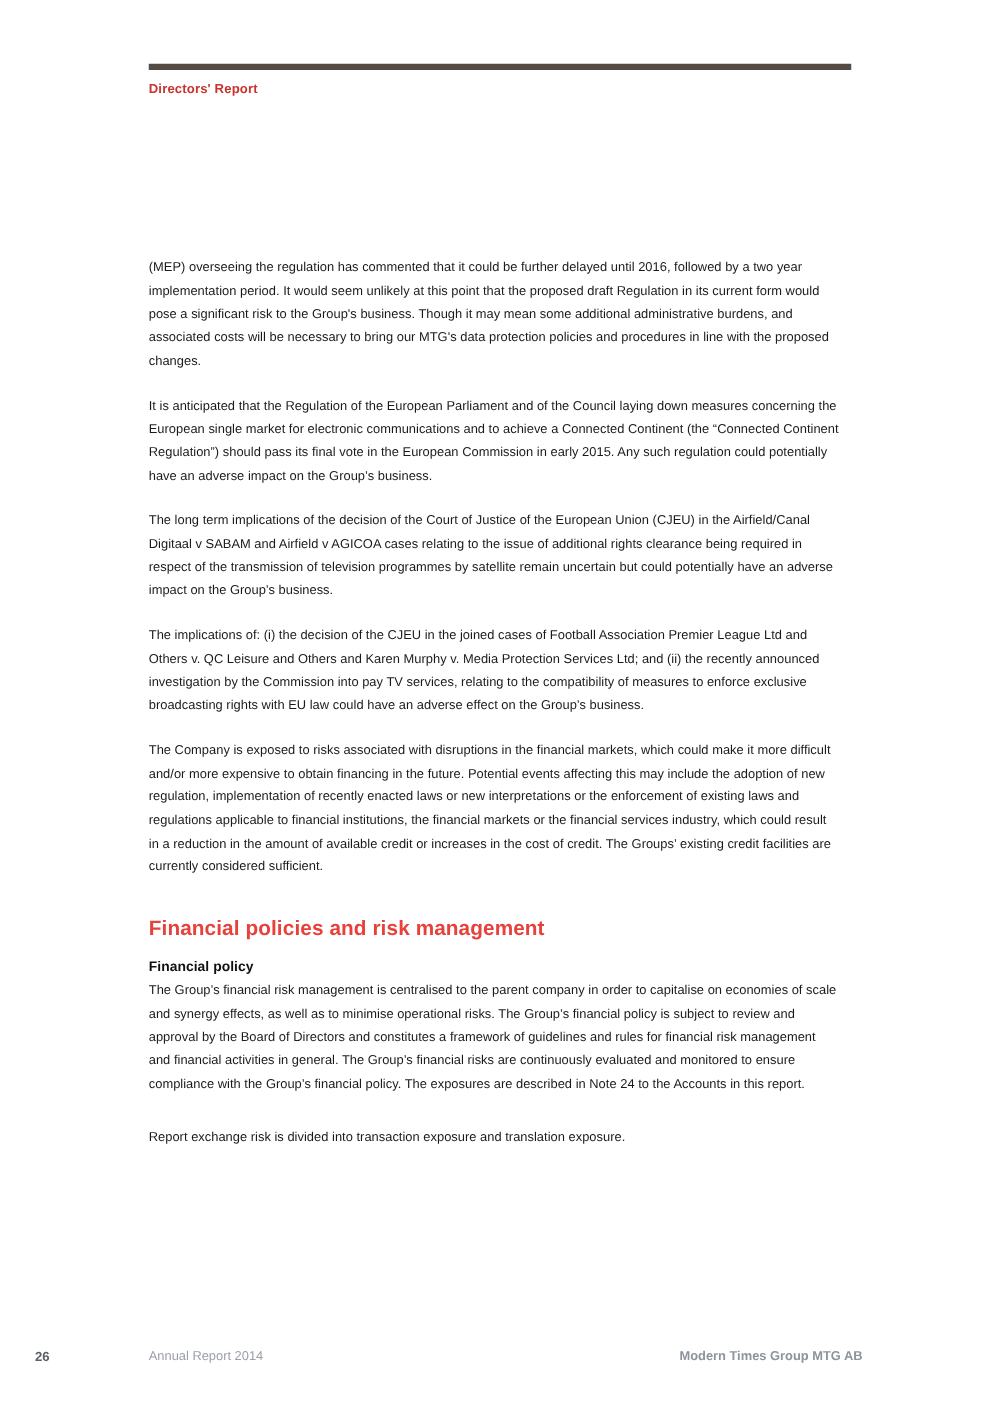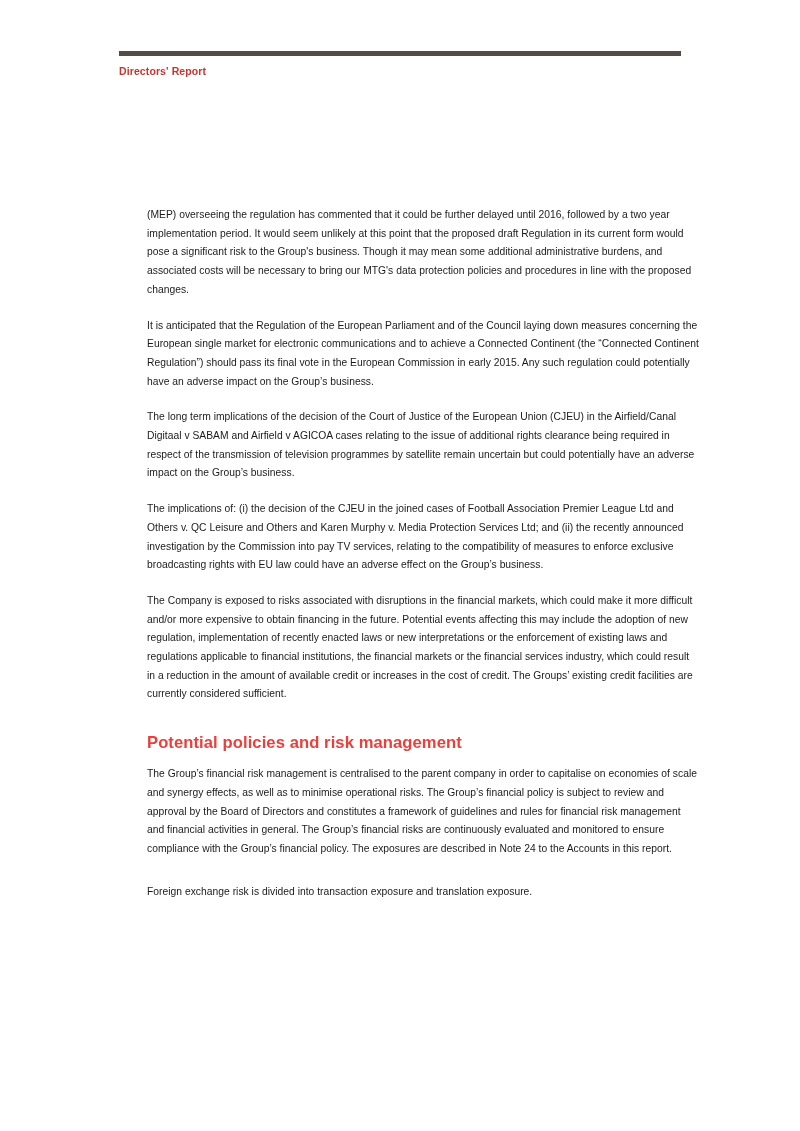--- a/index.html
+++ b/index.html
@@ -45,21 +45,20 @@
     letter-spacing: 0.01em;
     color: #c8352f;
   }
 
   
   .content {
     position: absolute;
     left: 119px;
     top: 206px;
     width: 553px;
-    margin-left: 28px;
   }
 
   p.body-text {
     margin: 0 0 17px 0;
     font-size: 10.3px;
     line-height: 18.7px;
     color: #1a1a1a;
     text-align: left;
     letter-spacing: 0.002em;
   }
@@ -131,24 +130,30 @@
     <p class="body-text">(MEP) overseeing the regulation has commented that it could be further delayed until 2016, followed by a two year implementation period. It would seem unlikely at this point that the proposed draft Regulation in its current form would pose a significant risk to the Group's business. Though it may mean some additional administrative burdens, and associated costs will be necessary to bring our MTG's data protection policies and procedures in line with the proposed changes.</p>
 
     <p class="body-text">It is anticipated that the Regulation of the European Parliament and of the Council laying down measures concerning the European single market for electronic communications and to achieve a Connected Continent (the “Connected Continent Regulation”) should pass its final vote in the European Commission in early 2015. Any such regulation could potentially have an adverse impact on the Group’s business.</p>
 
     <p class="body-text">The long term implications of the decision of the Court of Justice of the European Union (CJEU) in the Airfield/Canal Digitaal v SABAM and Airfield v AGICOA cases relating to the issue of additional rights clearance being required in respect of the transmission of television programmes by satellite remain uncertain but could potentially have an adverse impact on the Group’s business.</p>
 
     <p class="body-text">The implications of: (i) the decision of the CJEU in the joined cases of Football Association Premier League Ltd and Others v. QC Leisure and Others and Karen Murphy v. Media Protection Services Ltd; and (ii) the recently announced investigation by the Commission into pay TV services, relating to the compatibility of measures to enforce exclusive broadcasting rights with EU law could have an adverse effect on the Group’s business.</p>
 
     <p class="body-text">The Company is exposed to risks associated with disruptions in the financial markets, which could make it more difficult and/or more expensive to obtain financing in the future. Potential events affecting this may include the adoption of new regulation, implementation of recently enacted laws or new interpretations or the enforcement of existing laws and regulations applicable to financial institutions, the financial markets or the financial services industry, which could result in a reduction in the amount of available credit or increases in the cost of credit. The Groups’ existing credit facilities are currently considered sufficient.</p>
 
-    <h2 class="section-heading">Potential policies and risk management</h2>
+    <h2 class="section-heading">Financial policies and risk management</h2>
 
+    <h3 class="sub-heading">Financial policy</h3>
     <p class="body-text">The Group’s financial risk management is centralised to the parent company in order to capitalise on economies of scale and synergy effects, as well as to minimise operational risks. The Group’s financial policy is subject to review and approval by the Board of Directors and constitutes a framework of guidelines and rules for financial risk management and financial activities in general. The Group’s financial risks are continuously evaluated and monitored to ensure compliance with the Group’s financial policy. The exposures are described in Note 24 to the Accounts in this report.</p>
 
     <div class="block-gap-sm"></div>
 
-    <p class="body-text">Foreign exchange risk is divided into transaction exposure and translation exposure.</p>
+    <p class="body-text">Report exchange risk is divided into transaction exposure and translation exposure.</p>
 
   </div>
 
+  <div class="footer">
+    <div class="footer-page-number">26</div>
+    <div class="footer-report-name">Annual Report 2014</div>
+    <div class="footer-company">Modern Times Group MTG AB</div>
+  </div>
 
 </div>
 
 </body></html>

